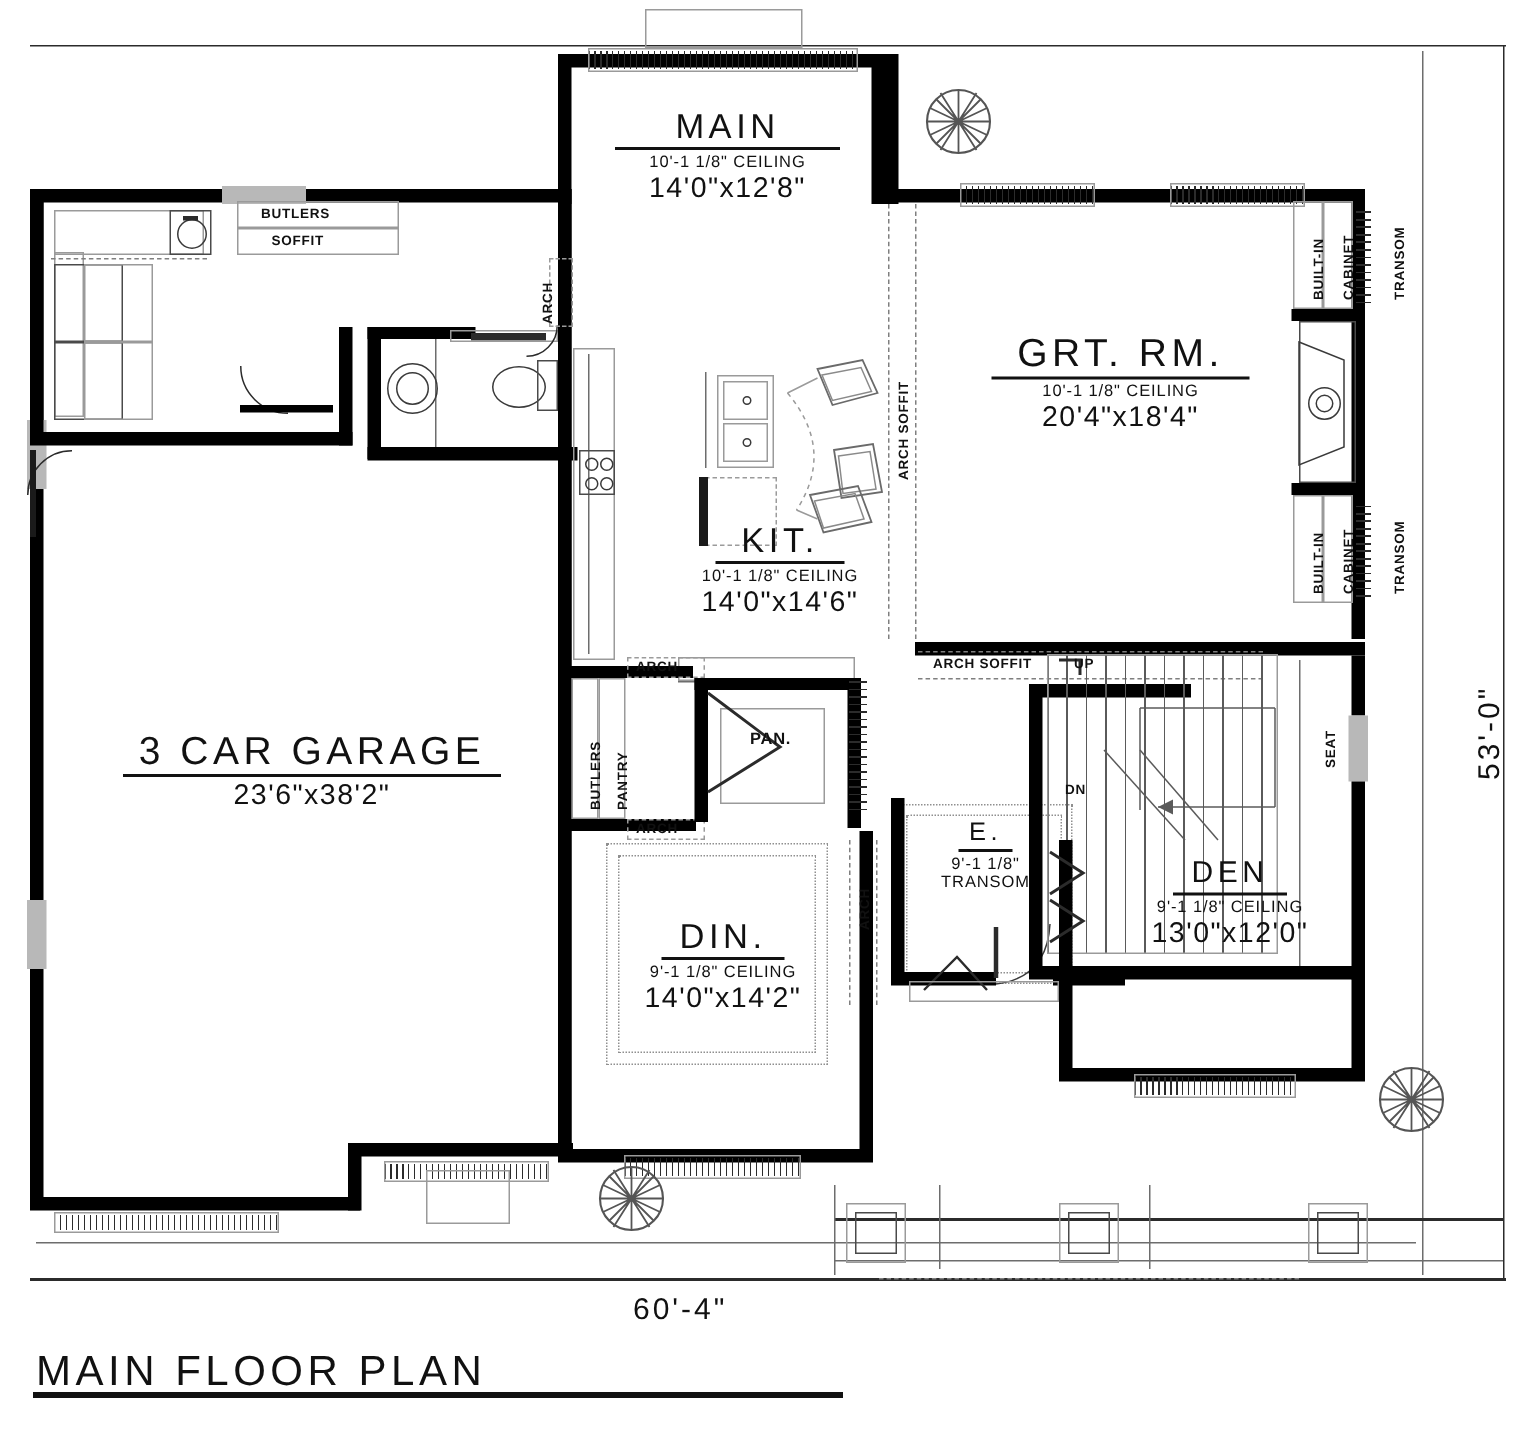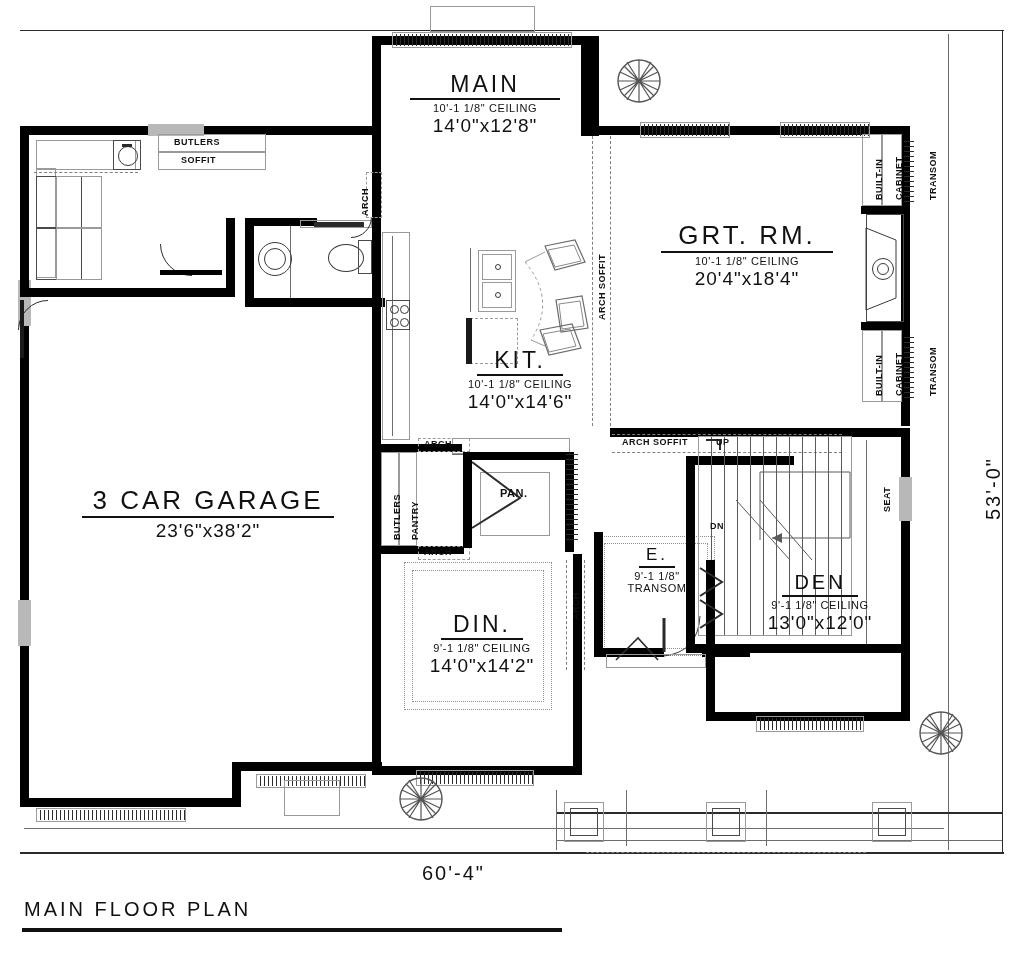--- a/index.html
+++ b/index.html
@@ -33,21 +33,21 @@
   
   .tag{position:absolute;font-size:9px;letter-spacing:.5px;white-space:nowrap;color:#111;}
   .tag.b{font-weight:700;}
   .rot90 {transform:rotate(-90deg);transform-origin:0 0;}
 
   
   .dimtxt{position:absolute;font-size:20px;letter-spacing:2px;white-space:nowrap;}
   .dimtxt.v{transform:rotate(-90deg);transform-origin:0 0;}
 
   
-  #title{position:absolute;left:24px;top:898px;font-size:20px;letter-spacing:3px;}
+  #title{position:absolute;left:24px;top:898px;font-size:28px;letter-spacing:3px;}
   #titlebar{position:absolute;left:22px;top:928px;width:540px;height:4px;background:#111;}
 
   
   .hatch{position:absolute;
      background-image:repeating-linear-gradient(90deg,#2b2b2b 0 1px,transparent 1px 4px);}
   .hatchv{position:absolute;
      background-image:repeating-linear-gradient(0deg,#2b2b2b 0 1px,transparent 1px 5px);}
   .treads{position:absolute;
      background-image:repeating-linear-gradient(90deg,#5a5a5a 0 1px,transparent 1px 13px);}
   .swing2{position:absolute;border:1px solid #2b2b2b;border-radius:50%;

